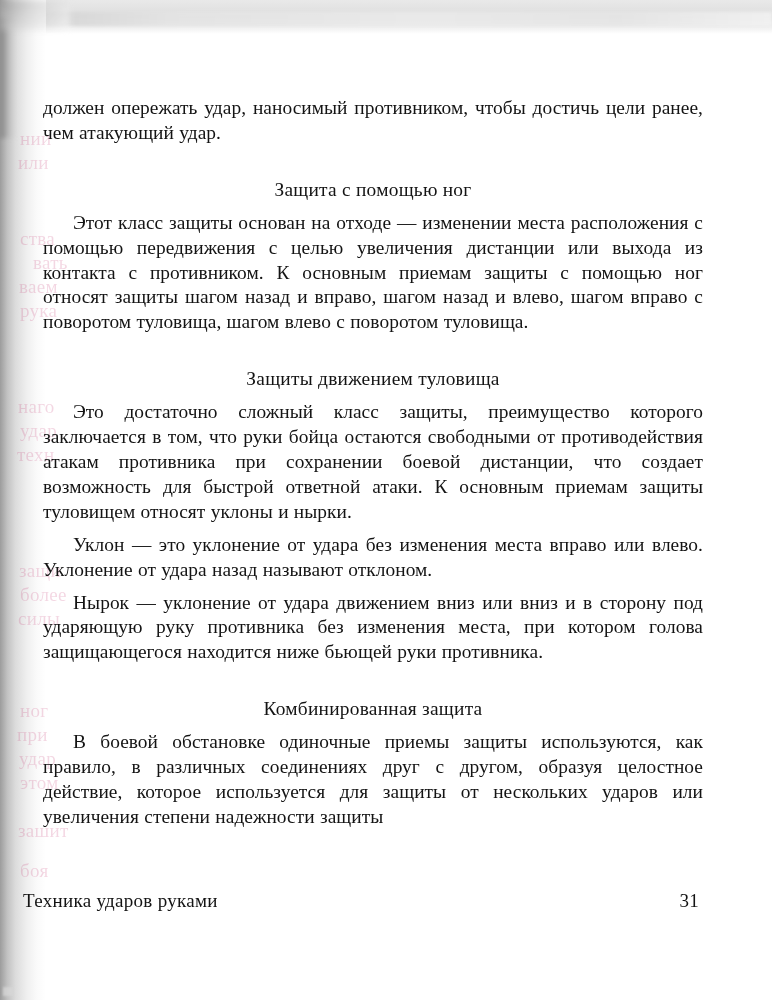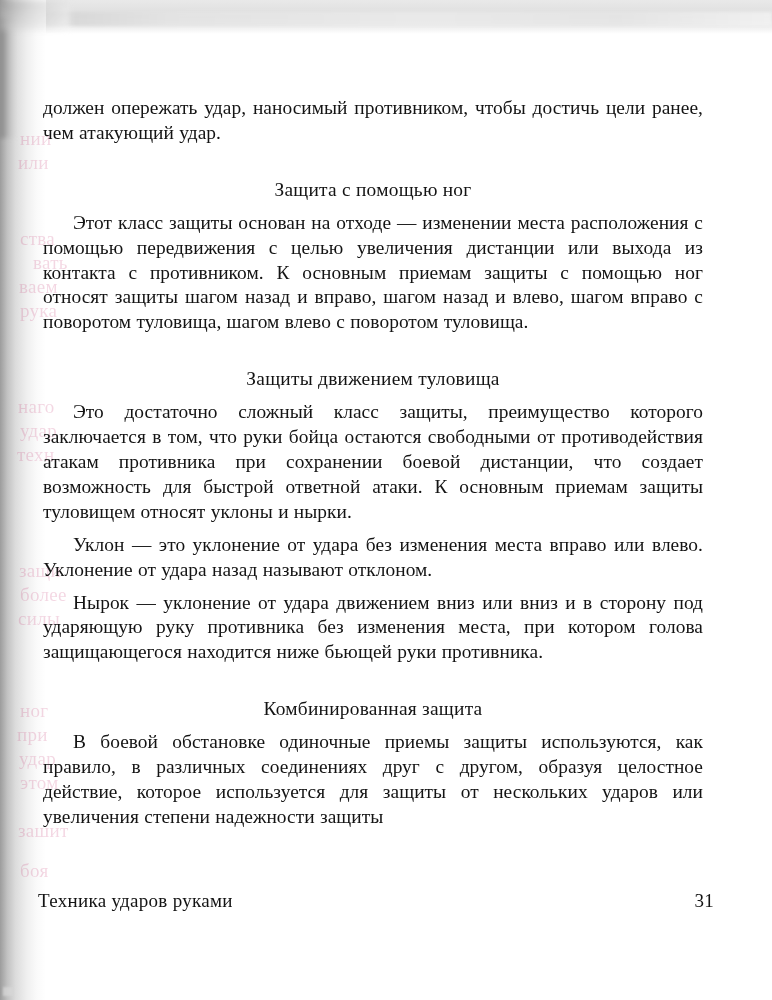--- a/index.html
+++ b/index.html
@@ -121,21 +121,21 @@
     line-height: 24.9px;
     font-weight: normal;
     letter-spacing: .25px;
   }
 
   .gap-before-heading { height: 24px; }
 
   
   .footer {
     position: absolute;
-    left: 38px;
+    left: 23px;
     top: 890px;
     width: 676px;
     display: flex;
     justify-content: space-between;
     align-items: baseline;
     font-size: 19px;
     letter-spacing: .3px;
   }
   .footer-title { white-space: nowrap; }
   .footer-page  { white-space: nowrap; }

